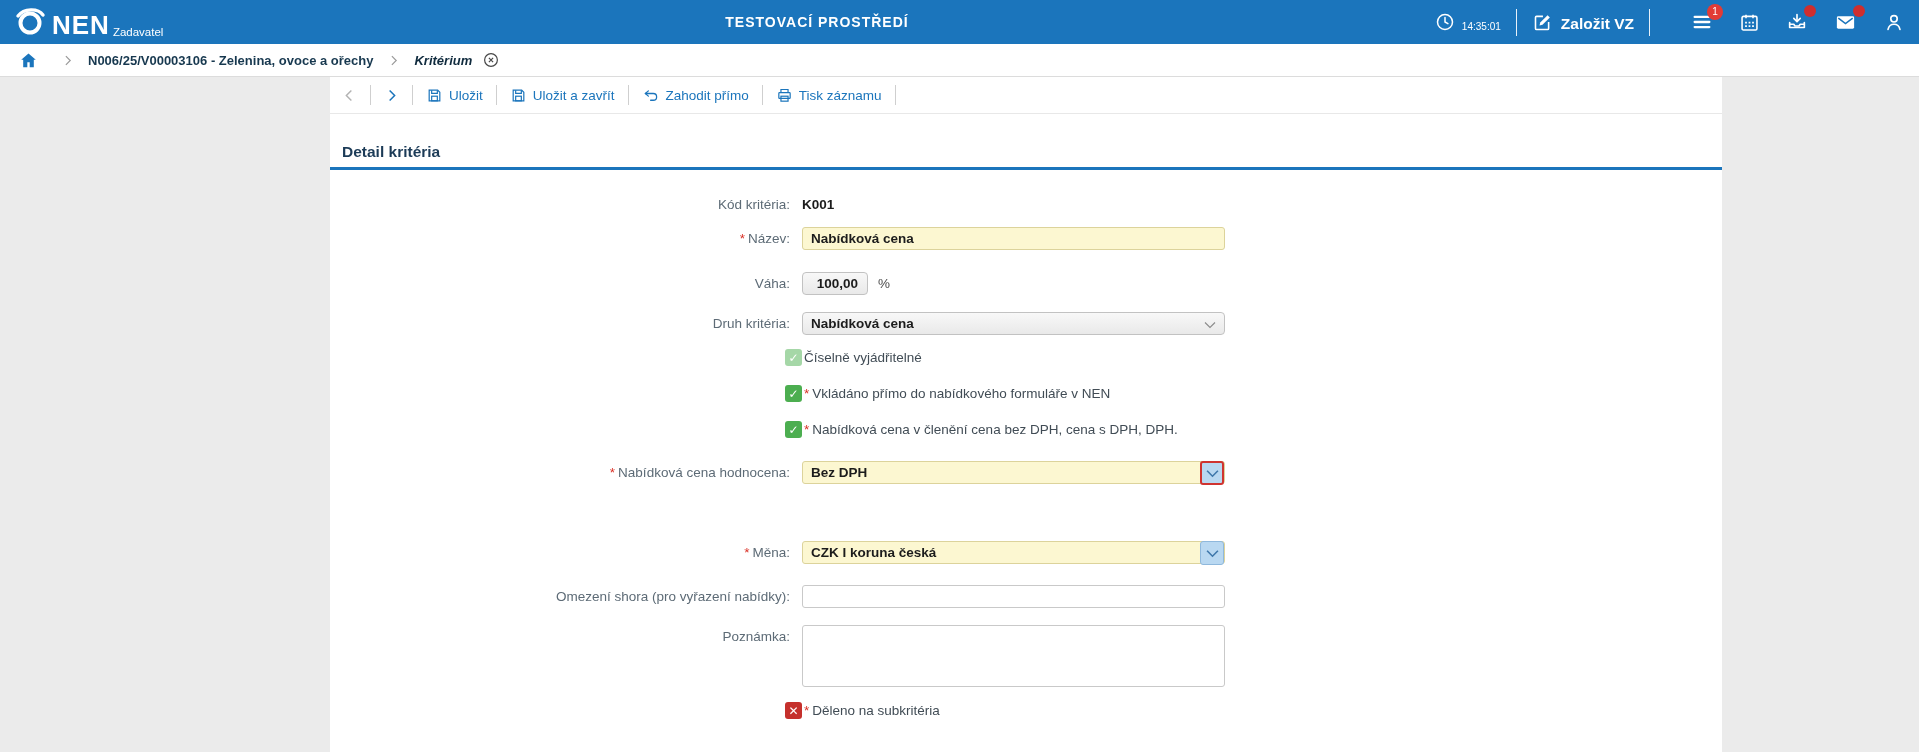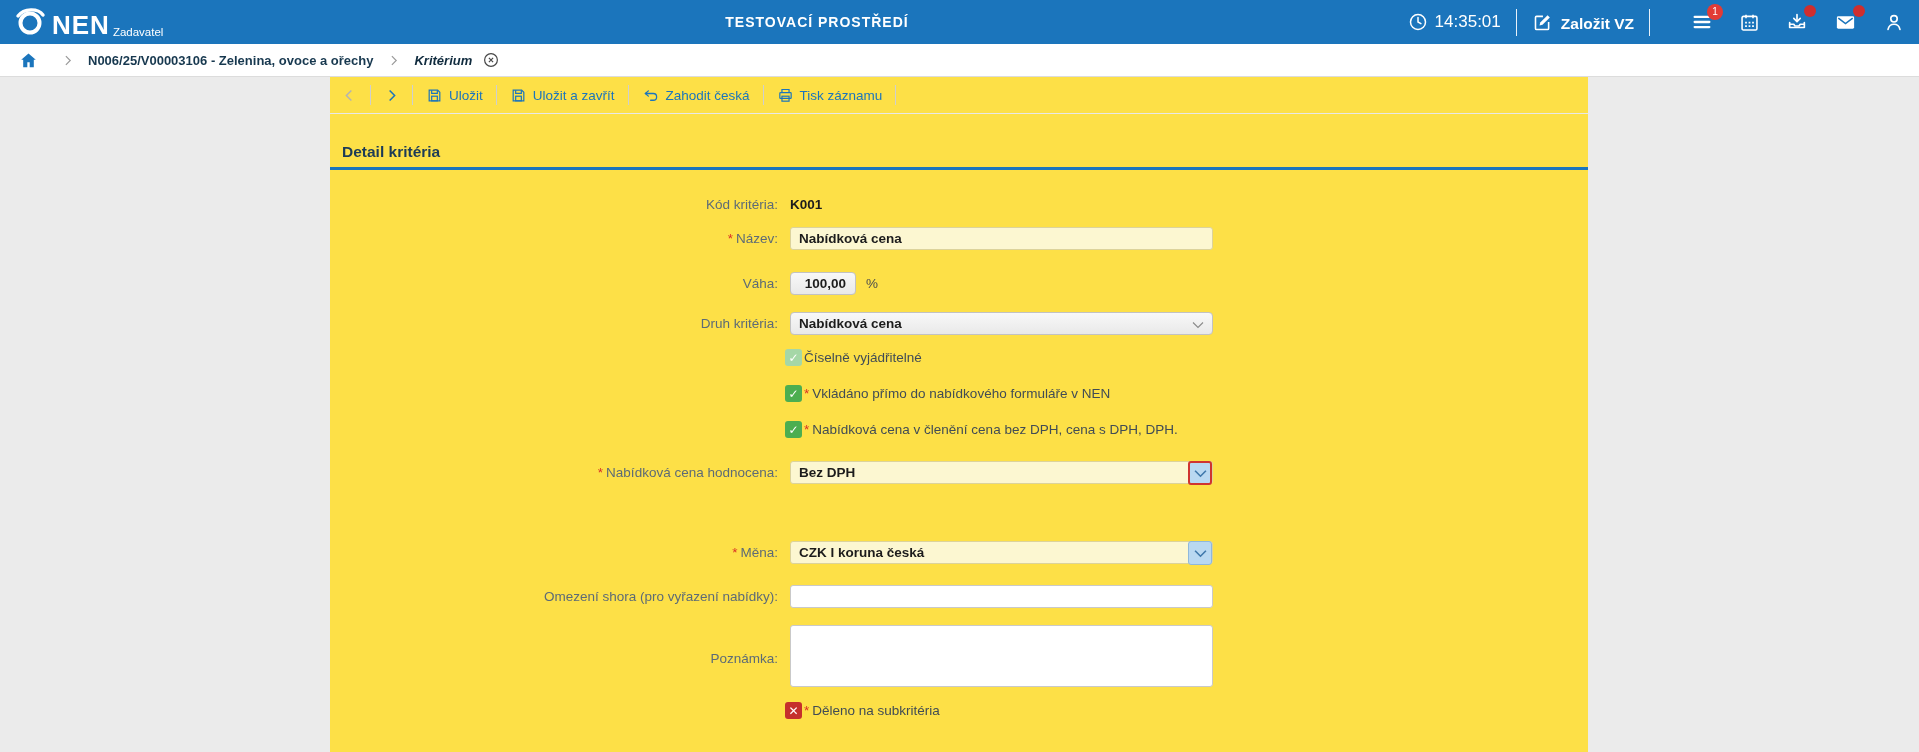--- a/index.html
+++ b/index.html
@@ -12,55 +12,55 @@
 
   
   .topbar { position:absolute; top:0; left:0; width:1919px; height:44px; background:#1b75bc; }
   .logo-wrap { position:absolute; left:14px; top:6px; display:flex; align-items:flex-end; }
   .logo-mark { margin-right:6px; margin-bottom:2px; }
   .logo-title { color:#fff; font-size:26px; font-weight:bold; letter-spacing:1px; line-height:30px; }
   .logo-sub { color:#fff; font-size:11.5px; margin-left:3px; margin-bottom:2px; }
   .env-title { position:absolute; left:817px; top:0; transform:translateX(-50%); line-height:44px;
     color:#fff; font-size:14px; font-weight:bold; letter-spacing:1px; white-space:nowrap; }
   .hdr-right { position:absolute; right:14px; top:0; height:44px; display:flex; align-items:center; }
-  .hdr-time { display:flex; align-items:flex-end; color:#fff; font-size:17px; }
+  .hdr-time { display:flex; align-items:flex-end; color:#fff; font-size:10px; }
   .hdr-time span { margin-left:7px; }
   .hdr-divider { width:1px; height:27px; background:rgba(255,255,255,.9); margin:0 15px; }
   .hdr-create { display:flex; align-items:flex-end; color:#fff; font-size:15.5px; font-weight:bold; cursor:pointer; }
   .hdr-create span { margin-left:8px; }
   .hdr-icon { position:relative; margin-left:26px; cursor:pointer; }
   .hdr-icon:first-child { margin-left:0; }
   .badge { position:absolute; top:-7px; right:-10px; min-width:16px; height:16px; border-radius:8px;
     background:#e23b35; color:#fff; font-size:10px; line-height:16px; text-align:center; padding:0 3px; }
   .dot { position:absolute; top:-6px; right:-8px; width:12px; height:12px; border-radius:50%; background:#cf2e2e; }
 
   
   .crumbbar { position:absolute; top:44px; left:0; width:1919px; height:33px; background:#fff;
     border-bottom:1px solid #dcdcdc; display:flex; align-items:center; padding-left:19px; }
   .crumb-sep { margin:0 14px; }
   .crumb-link { font-size:13px; font-weight:bold; color:#17384f; cursor:pointer; white-space:nowrap; }
   .crumb-current { font-size:13px; font-weight:bold; color:#102b3e;font-style:italic; }
   .crumb-close { margin-left:10px; cursor:pointer; }
   .crumb-home { cursor:pointer; margin-right:9px; }
 
   
-  .card { position:absolute; left:330px; top:77px; width:1258px; height:675px; background:#fde047; }
+  .card { position:absolute; left:330px; top:77px; width:1392px; height:675px; background:#ffffff; }
 
   .toolbar { position:absolute; top:0; left:0; right:0; height:37px; display:flex; align-items:center;
     padding-left:12px; border-bottom:1px solid #e8e8e8; }
   .tb-sep { width:1px; height:20px; background:#cfcfcf; margin:0 13px; }
   .tb-btn { display:flex; align-items:center; color:#1b75bc; font-size:13.5px; cursor:pointer; white-space:nowrap; }
   .tb-btn svg { margin-right:6px; }
   .tb-nav { cursor:pointer; display:flex; align-items:center; }
 
   .page-title { position:absolute; top:66px; left:12px; font-size:15.5px; font-weight:bold; color:#1c3b57; }
   .title-rule { position:absolute; top:90px; left:0; right:0; height:3px; background:#1b75bc; }
 
   
-  .frow { position:absolute; left:0; display:flex; align-items:center; }
+  .frow { position:absolute; left:0; display:flex; align-items:flex-start;padding-left:12px; }
   .flabel { width:448px; text-align:right; font-size:13.5px; color:#5d6b76; line-height:23px; white-space:nowrap; }
   .fctrl { margin-left:12px; }
   .req { color:#d93025; margin-right:3px; }
   .fvalue { font-size:13.5px; font-weight:bold; color:#1c1c1c; line-height:23px; }
 
   .inp { height:23px; border:1px solid #c9c9c9; border-radius:3px; background:#fff;
     font-family:inherit; font-size:13.5px; font-weight:bold; color:#1c1c1c; padding:0 8px; outline:none; }
   .inp.yellow { background:#fcf7d1; border-color:#dcd39b; }
   .inp.w-full { width:423px; }
   .gray { background:linear-gradient(#f8f8f8,#e9e9e9); border:1px solid #c2c2c2; border-radius:4px; }
@@ -211,21 +211,21 @@
       </svg>
       <span>Uložit a zavřít</span>
     </span>
     <span class="tb-sep"></span>
 
     <span class="tb-btn">
       <svg width="18" height="18" viewBox="0 0 24 24" fill="none" stroke="#1b75bc" stroke-width="1.7" stroke-linecap="round" stroke-linejoin="round">
         <path d="M8.5 6.5L4.5 10l4 3.5"></path>
           <path d="M4.5 10H15a4.5 4.5 0 0 1 0 9h-3.5"></path>
       </svg>
-      <span>Zahodit česká</span>
+      <span>Zahodit přímo</span>
     </span>
     <span class="tb-sep"></span>
 
     <span class="tb-btn">
       <svg width="17" height="17" viewBox="0 0 24 24" fill="none" stroke="#1b75bc" stroke-width="1.7">
         <path d="M7 8V3.5h10V8"></path>
           <rect x="4" y="8" width="16" height="8" rx="1"></rect>
           <rect x="7" y="13" width="10" height="7"></rect>
       </svg>
       <span>Tisk záznamu</span>

